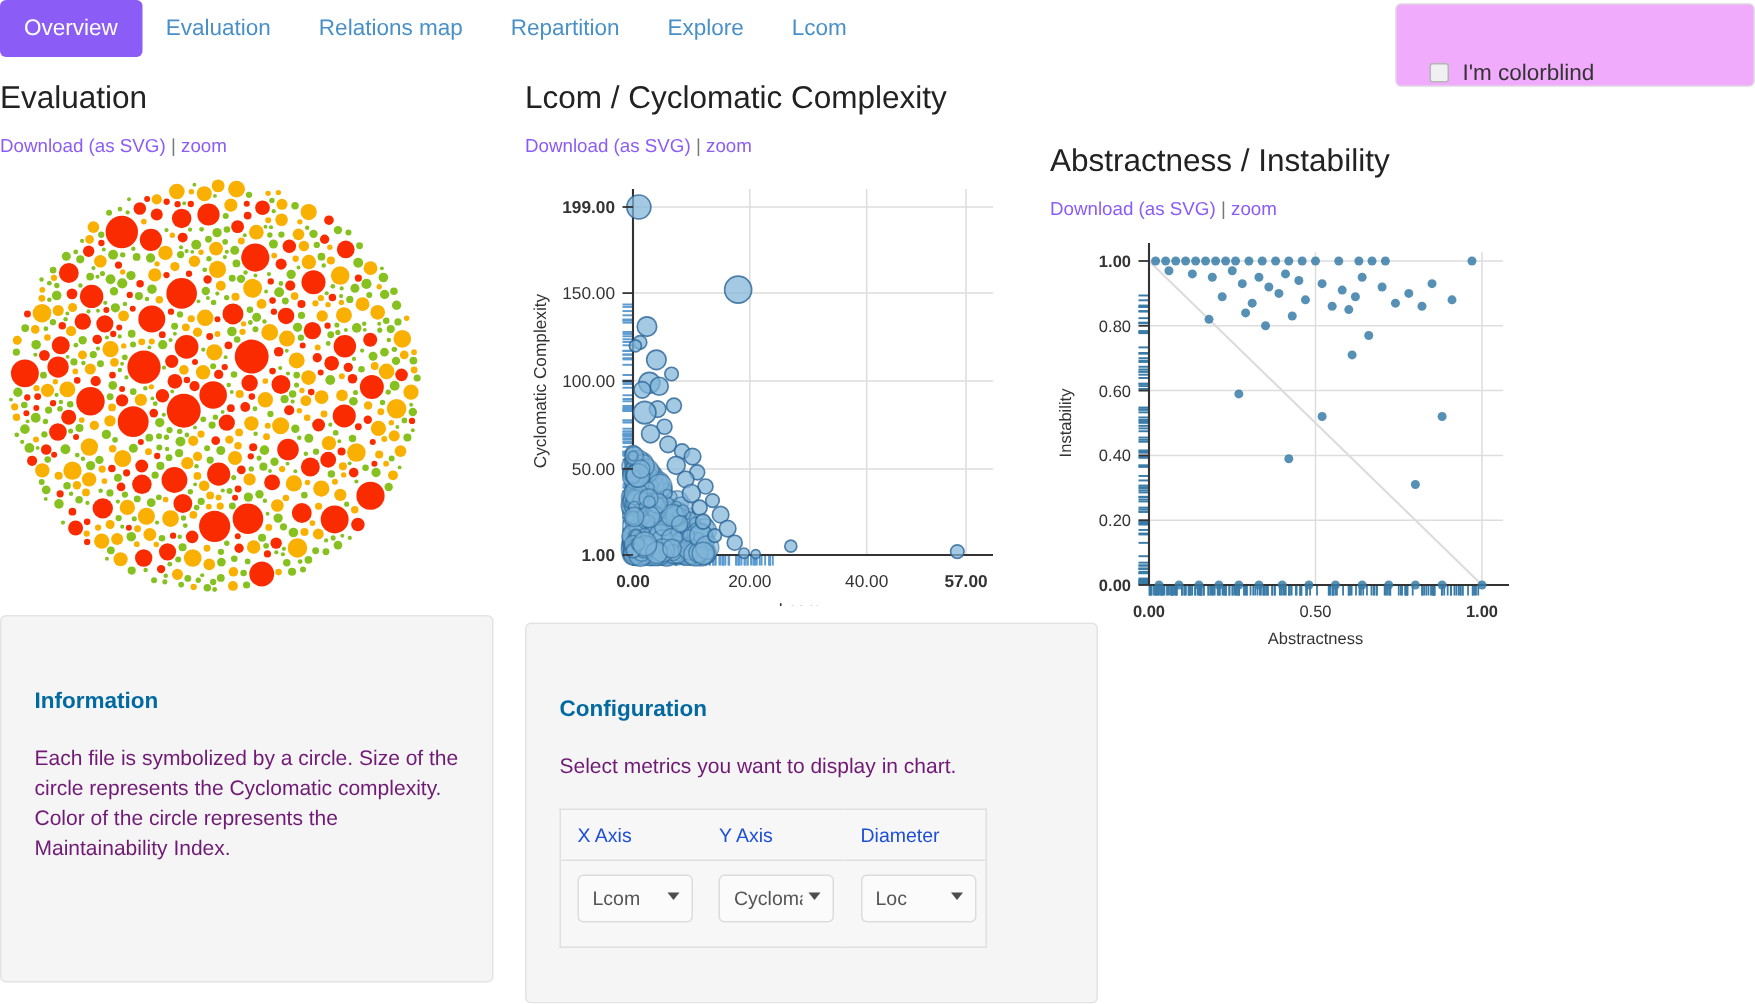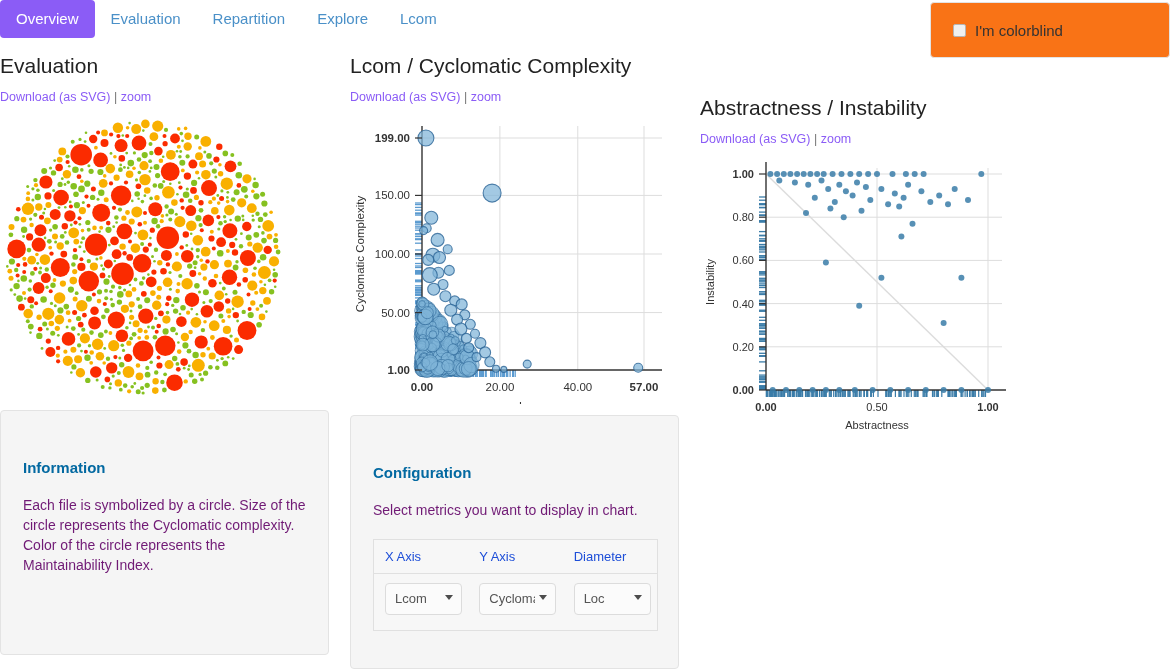--- a/index.html
+++ b/index.html
@@ -22,22 +22,22 @@
     color: #4a90c8; cursor: pointer;
     border-radius: 4px; white-space: nowrap;
     text-decoration: none; display: block;
   }
   .nav-tab.active { background: #8b5cf6; color: #ffffff; }
 
   
   .cb-panel {
     position: absolute; left: 930px; top: 2px;
     width: 240px; height: 56px;
-    background: #f97316; border: 1px solid #e3e3e3; border-radius: 4px;
-    display: flex; align-items: center;
+    background: #f0abfc; border: 1px solid #e3e3e3; border-radius: 4px;
+    display: flex; align-items: flex-end;
   }
   .cb-inner { display: flex; align-items: center; padding-left: 22px; }
   .cb-box {
     width: 13px; height: 13px; border: 1px solid #b5b5b5;
     background: #f0f0f0; border-radius: 2px; margin-right: 9px;
     display: inline-block; cursor: pointer;
   }
   .cb-label { font-size: 15px; color: #333; }
 
   
@@ -58,21 +58,21 @@
   
   .scatter-wrap { position: relative; margin-top: 10px; }
   .scatter-wrap svg { display: block; }
 
   
   .card {
     position: absolute;
     background: #f5f5f5; border: 1px solid #e3e3e3; border-radius: 4px;
   }
   .card-info { left: 0; top: 410px; width: 329px; height: 245px; }
-  .card-config { left: 350px; top: 415px; width: 329px; height: 254px; }
+  .card-config { left: 350px; top: 415px; width: 382px; height: 254px; }
   .card-body { padding: 22px 22px 0 22px; }
   .card-h { font-size: 15px; font-weight: bold; color: #0369a1; margin: 26px 0 0 0; }
   .card-p { font-size: 14px; line-height: 1.42; color: #701a75; margin: 20px 0 0 0; }
   .card-p.second { margin-top: 19px; }
 
   
   .cfg-table {
     margin-top: 18px; width: 285px;
     border: 1px solid #e0e0e0; border-collapse: collapse; background: #f7f7f7;
   }
@@ -101,20 +101,21 @@
 </style>
 </head>
 <body>
 
 <div class="page">
 
   <div class="navbar">
     <div class="nav-tabs">
       <a class="nav-tab active">Overview</a>
       <a class="nav-tab">Evaluation</a>
+      <a class="nav-tab">Relations map</a>
       <a class="nav-tab">Repartition</a>
       <a class="nav-tab">Explore</a>
       <a class="nav-tab">Lcom</a>
     </div>
   </div>
 
   <div class="cb-panel">
     <div class="cb-inner">
       <span class="cb-box"></span>
       <span class="cb-label">I'm colorblind</span>

